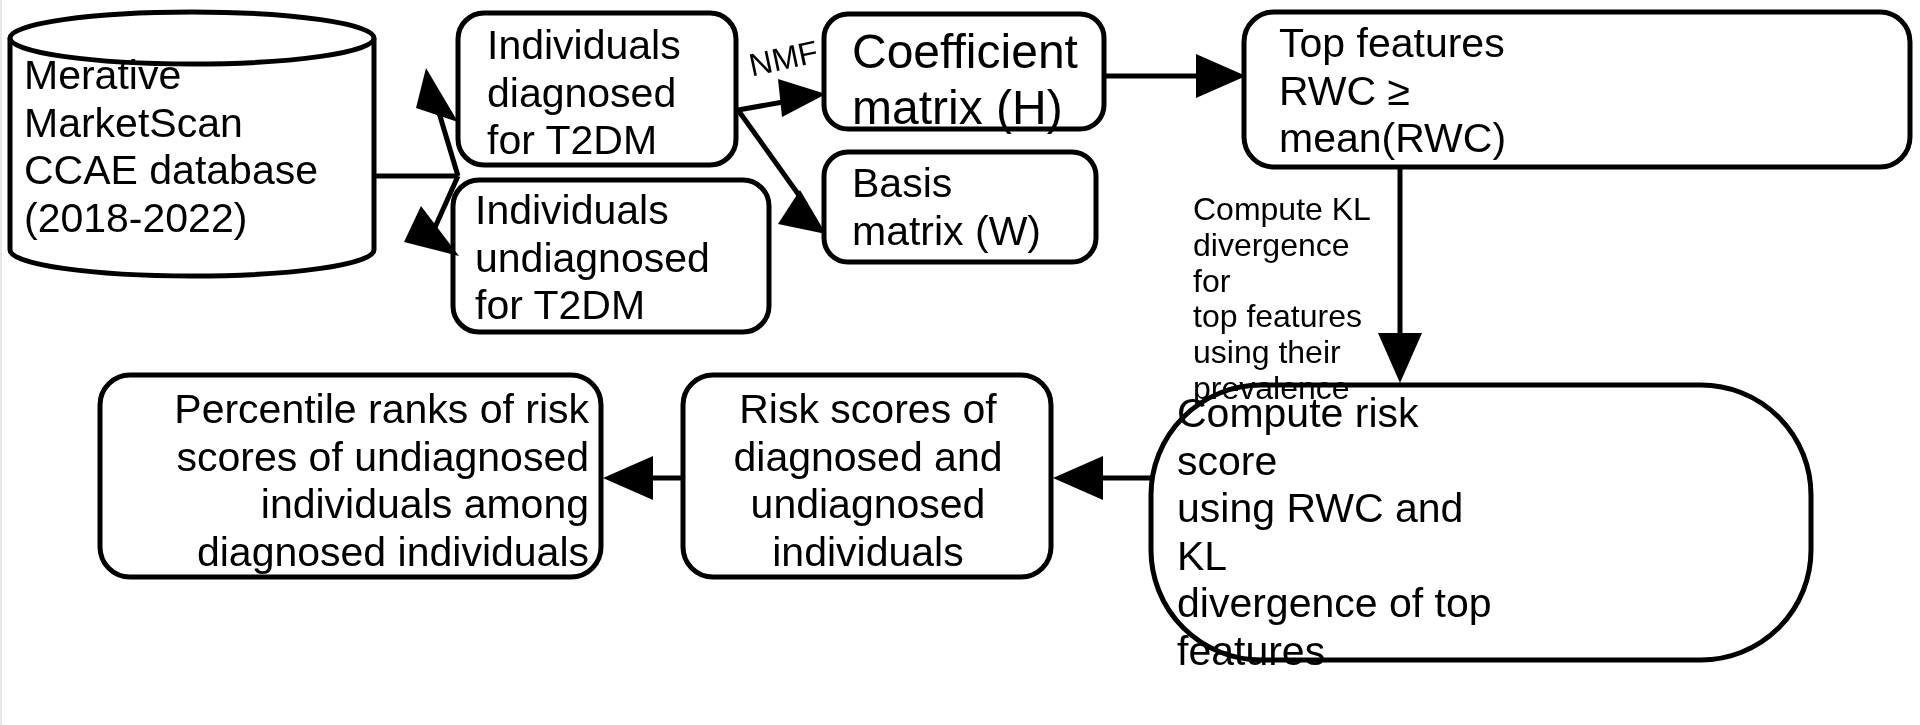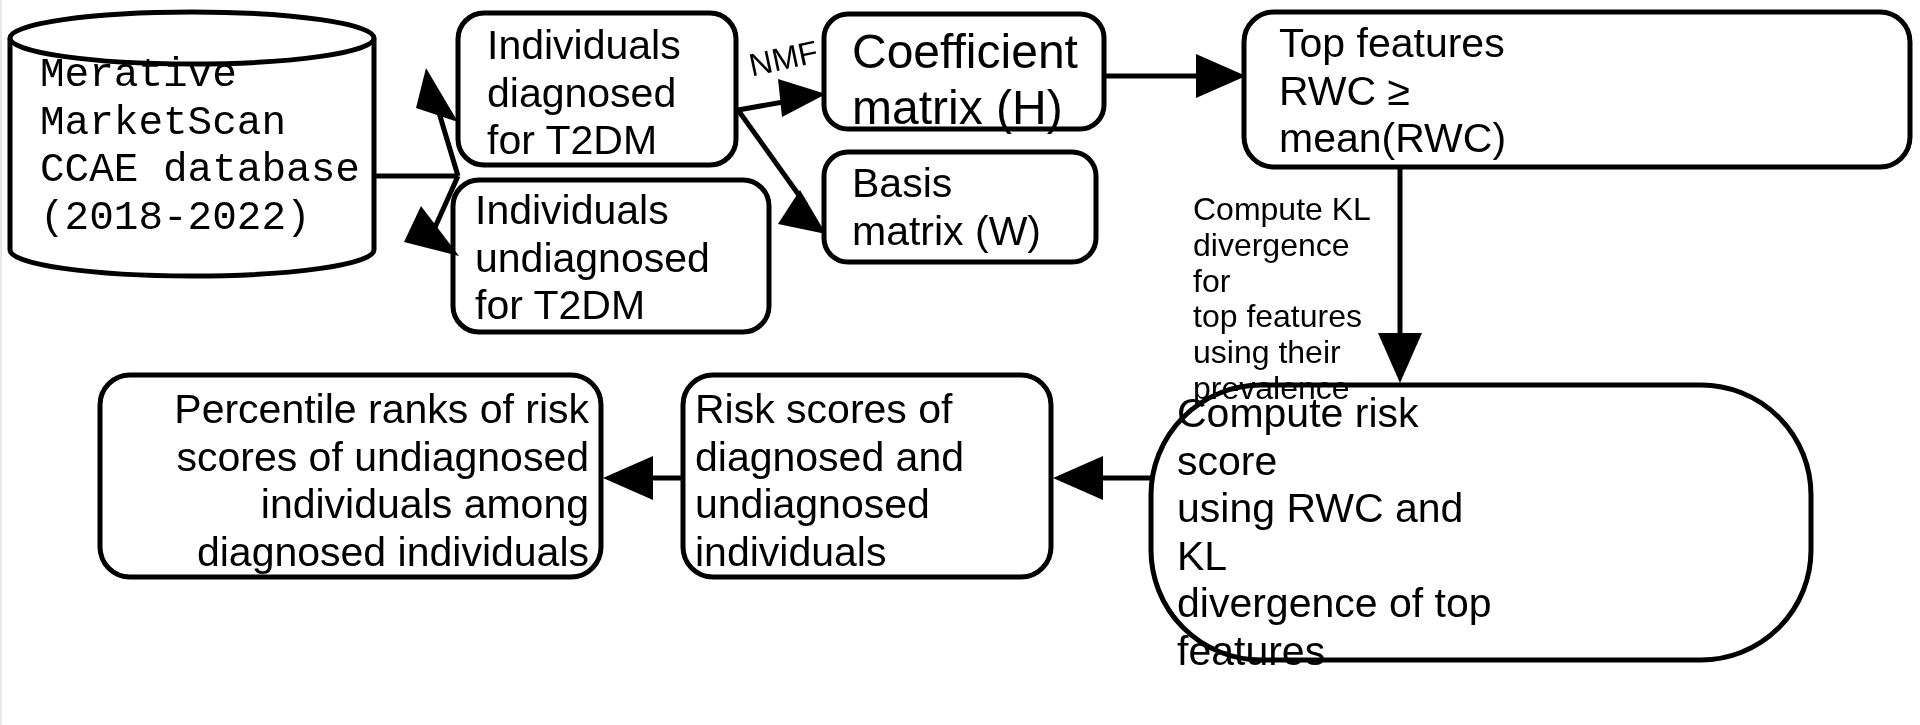--- a/index.html
+++ b/index.html
@@ -50,28 +50,28 @@
     white-space: pre-line;
     pointer-events: none;
   }
   .edgelabel {
     position: absolute;
     font-family: "Liberation Sans", sans-serif;
     color: #000000;
     line-height: 1.12;
     white-space: pre-line;
   }
-  .t-db       { left: 40px;   top: 52px;  width: 330px; font-size: 41px; font-family: Liberation Mono, monospace; }
+  .t-db       { left: 24px;   top: 52px;  width: 330px; font-size: 41px; }
   .t-diag     { left: 487px;  top: 22px;  width: 250px; font-size: 41px; }
   .t-undiag   { left: 475px;  top: 187px; width: 290px; font-size: 41px; }
   .t-coef     { left: 852px;  top: 24px;  width: 240px; font-size: 48px; }
   .t-basis    { left: 852px;  top: 160px; width: 240px; font-size: 41px; }
   .t-topfeat  { left: 1279px; top: 20px;  width: 290px; font-size: 41px; }
   .t-risk     { left: 1177px; top: 390px; width: 330px; font-size: 41px; }
-  .t-scores   { left: 695px;  top: 386px; width: 300px; font-size: 41px; }
+  .t-scores   { left: 718px;  top: 386px; width: 300px; font-size: 41px; text-align: center; }
   .t-pct      { left: 134px;  top: 386px; width: 455px; font-size: 41px; text-align: right; }
   .l-nmf      { left: 746px;  top: 49px;  font-size: 32px; transform: rotate(-12deg); transform-origin: left top; }
   .l-rwc      { left: 1118px; top: 5px;   font-size: 32px; }
   .l-kl       { left: 1193px; top: 192px; width: 200px; font-size: 32px; }
 </style>
 </head>
 <body>
 
 <div id="canvas">
 

